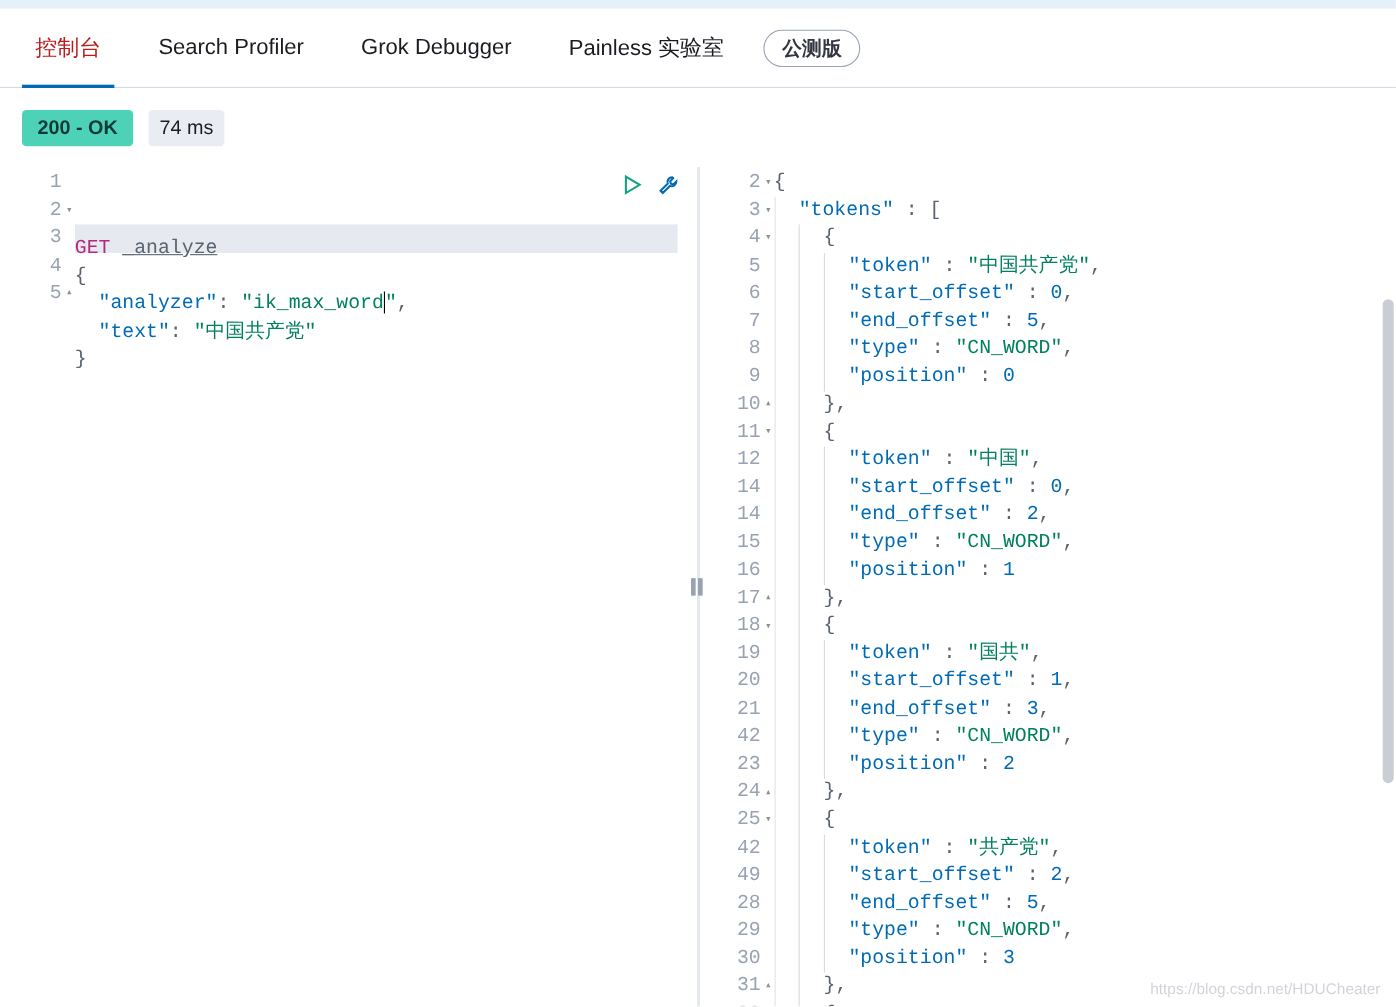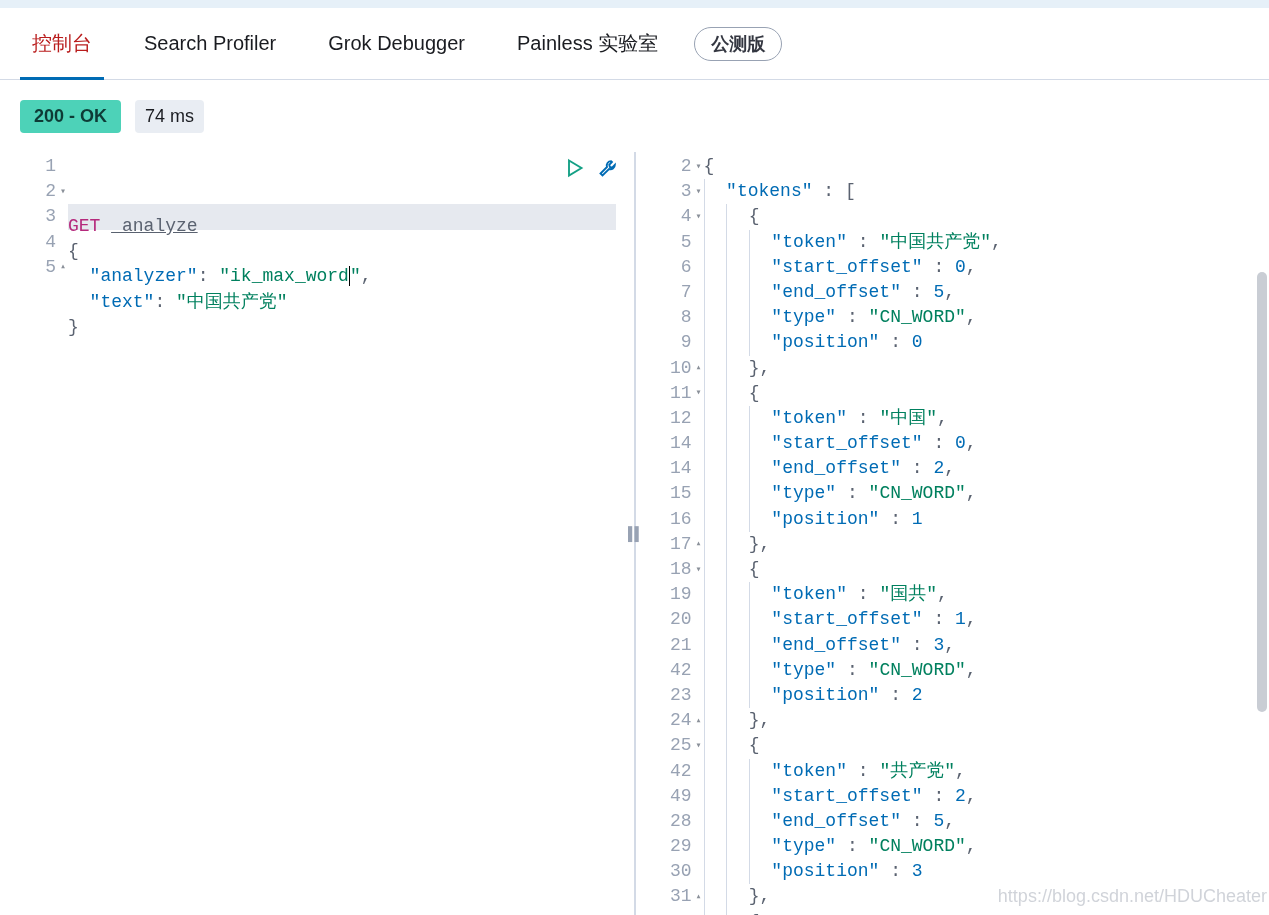--- a/index.html
+++ b/index.html
@@ -42,21 +42,21 @@
 .fold { position:absolute; right:2px; top:50%; transform:translateY(-50%); font-size:10px; color:#8a9099; }
 
 .action-icons { position:absolute; top:4px; right:14px; display:flex; gap:10px; z-index:3; }
 .icon-btn { width:24px; height:24px; display:flex; align-items:center; justify-content:center; cursor:pointer; color:#006bb4; }
 .icon-btn svg { width:20px; height:20px; }
 
 .divider-handle { position:absolute; left:50%; top:50%; transform:translate(-50%,-50%); color:#98a2b3; font-size:14px; letter-spacing:-2px; user-select:none; cursor:col-resize; z-index:5; }
 
 .scrollbar-right { position:absolute; right:2px; top:120px; width:10px; height:440px; background:#c9cdd4; border-radius:5px; }
 
-.watermark { position:absolute; right:2px; bottom:8px; font-size:18px; color:rgba(120,130,145,0.35); z-index:6; }
+.watermark { position:absolute; right:14px; bottom:8px; font-size:14px; color:rgba(120,130,145,0.35); z-index:6; }
 
 .cursor { display:inline-block; width:1px; height:20px; background:#000; vertical-align:middle; margin:0 0 2px 0; }
 </style>
 </head>
 <body>
 
 <div class="top-banner"></div>
 
 <div class="tabs-row">
   <div class="tab active">控制台</div>

